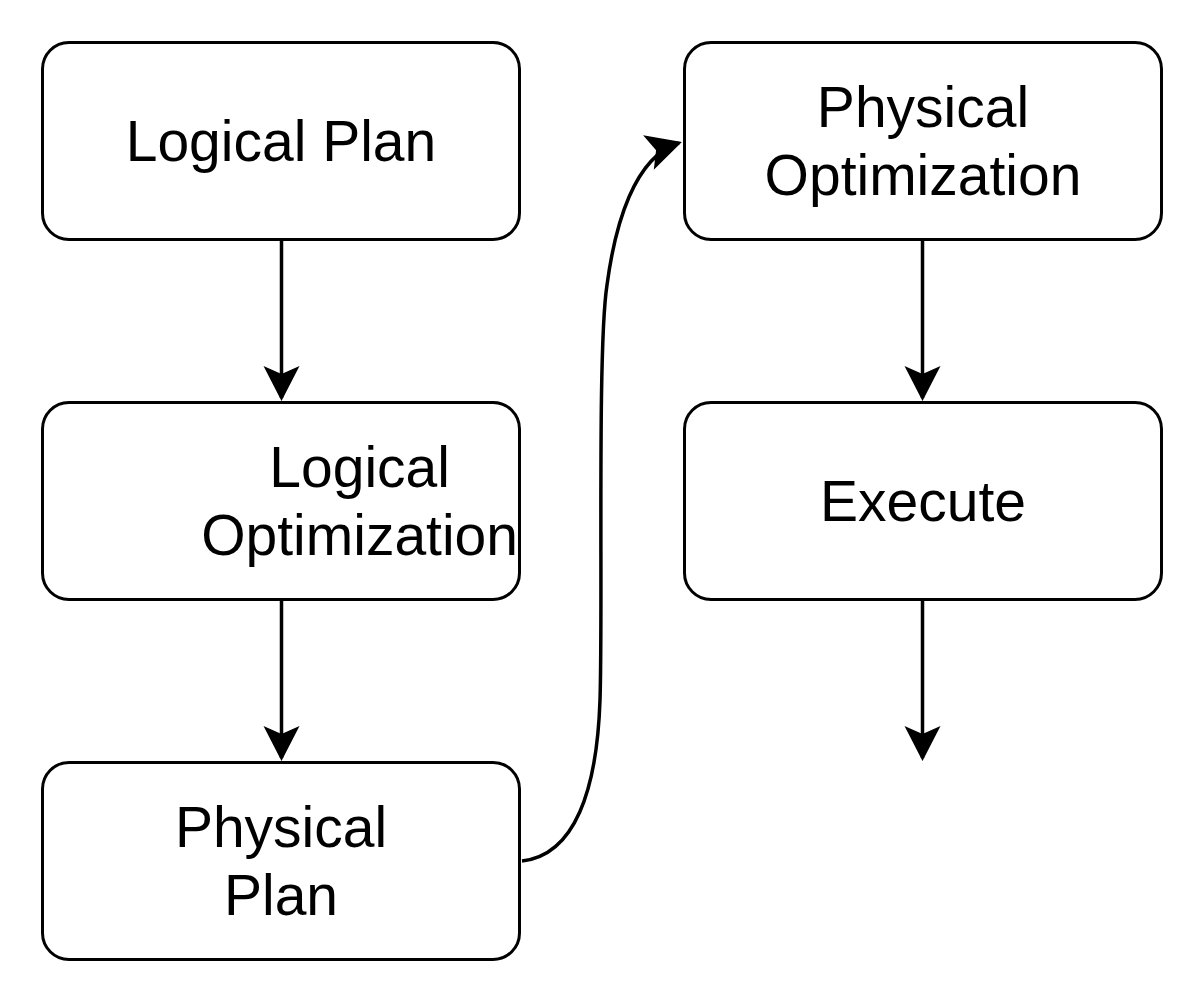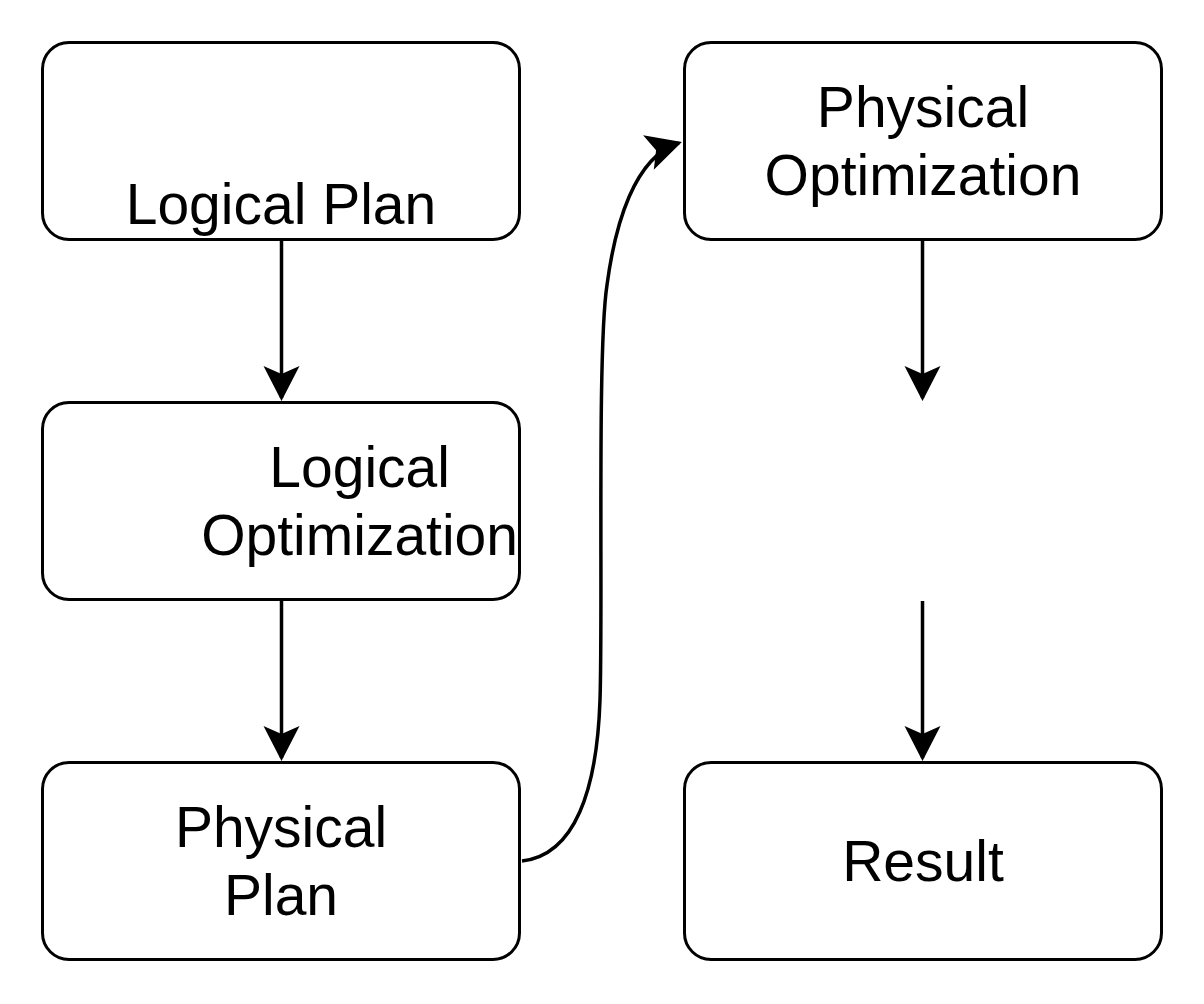--- a/index.html
+++ b/index.html
@@ -33,21 +33,21 @@
     display: flex;
     align-items: center;
     justify-content: center;
     text-align: center;
     font-family: "Liberation Sans", sans-serif;
     font-size: 57px;
     line-height: 1.2;
     color: #000000;
     white-space: pre-line;
   }
-  #node-logical-plan          { left: 41px;  top: 41px; align-items: flex-end;  }
+  #node-logical-plan          { left: 41px;  top: 41px;  }
   #node-logical-optimization  { left: 41px;  top: 401px; justify-content: flex-end; }
   #node-physical-plan         { left: 41px;  top: 761px; }
   #node-physical-optimization { left: 683px; top: 41px;  }
   #node-execute               { left: 683px; top: 401px; }
   #node-result                { left: 683px; top: 761px; }
 </style>
 </head>
 <body>
 
 <div class="canvas">
@@ -82,18 +82,18 @@
   <div class="node" id="node-physical-plan">
     <span>Physical
 Plan</span>
   </div>
 
   <div class="node" id="node-physical-optimization">
     <span>Physical
 Optimization</span>
   </div>
 
+  <div class="node" id="node-execute">
+    <span>Execute</span>
+  </div>
 
-  <div class="node" id="node-result">
-    <span>Result</span>
-  </div>
 
 </div>
 
 </body></html>

